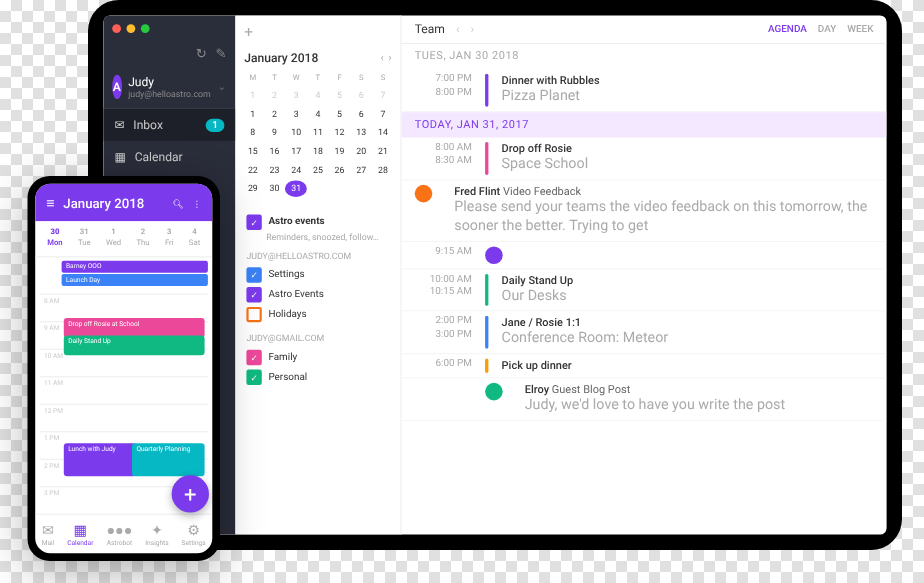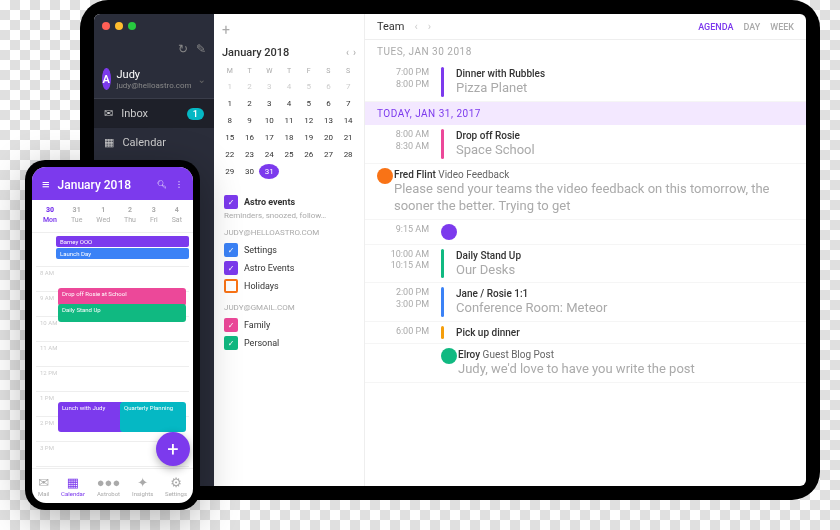--- a/index.html
+++ b/index.html
@@ -26,36 +26,36 @@
   .cal-nav{display:flex;gap:4px;color:#aaa;font-size:10px}
   .dow{display:grid;grid-template-columns:repeat(7,1fr);text-align:center;font-size:7px;color:#aaa;padding:0 6px}
   .days{display:grid;grid-template-columns:repeat(7,1fr);text-align:center;font-size:8px;gap:2px 0;padding:4px 6px 8px}
   .days span{padding:3px 0;border-radius:50%}
   .days .dim{color:#ccc}.days .today{background:#7c3aed;color:#fff}
   .clist{padding:6px 10px;font-size:9px}
   .cl-h{color:#aaa;font-size:8px;text-transform:uppercase;margin:8px 0 4px}
   .ck{display:flex;align-items:center;gap:6px;padding:2px 0}
   .box{width:10px;height:10px;border-radius:2px;border:2px solid;display:inline-flex;align-items:center;justify-content:center;color:#fff;font-size:8px}
   .box.on::after{content:"✓"}
-  .sub{color:#aaa;font-size:8px;}
+  .sub{color:#aaa;font-size:8px;margin-left:18px}
   
   .ag{flex:1;display:flex;flex-direction:column}
   .ag-tb{display:flex;align-items:center;justify-content:space-between;padding:6px 12px;border-bottom:1px solid #eee}
   .ag-l{display:flex;gap:10px;align-items:center;font-size:11px}
   .ag-r{display:flex;gap:10px;font-size:9px;color:#aaa;font-weight:500}
   .ag-r .act{color:#7c3aed}
   .dayh{padding:6px 12px;font-size:10px;color:#aaa;font-weight:400;letter-spacing:.5px}
   .dayh.today{background:#f3e8ff;color:#7c3aed}
   .ev{display:flex;padding:4px 12px;gap:12px;border-bottom:1px solid #f5f5f5}
   .ev-tm{width:52px;text-align:right;color:#aaa;font-size:9px;line-height:1.3}
   .ev-bar{width:3px;border-radius:2px;flex-shrink:0}
   .ev-bd{flex:1;font-size:10px;line-height:1.3}
   .ev-ttl{font-weight:500;color:#333}
   .ev-loc{color:#aaa;font-size:13px}
-  .inline{display:flex;align-items:flex-start;gap:1px}
+  .inline{display:flex;align-items:flex-start;gap:20px}
   .iav{width:16px;height:16px;border-radius:50%;flex-shrink:0}
   
   .phone{position:absolute;left:25px;top:160px;width:175px;height:350px;background:#000;border-radius:20px;padding:7px;box-sizing:border-box;box-shadow:0 10px 40px rgba(0,0,0,.3)}
   .pscr{width:100%;height:100%;background:#fff;border-radius:14px;overflow:hidden;display:flex;flex-direction:column;font-size:8px}
   .pbar{background:#7c3aed;color:#fff;padding:10px 10px 8px;display:flex;align-items:center;gap:8px}
   .pbar .burg{font-size:13px}.pbar .ttl{font-size:12px;font-weight:500;flex:1}
   .pdays{display:flex;justify-content:space-around;padding:6px 4px;border-bottom:1px solid #eee;font-size:7px;color:#aaa;text-align:center}
   .pdays .sel{color:#7c3aed;font-weight:600}
   .pdays div{line-height:1.4}
   .psched{flex:1;overflow:hidden;position:relative;padding:4px}

